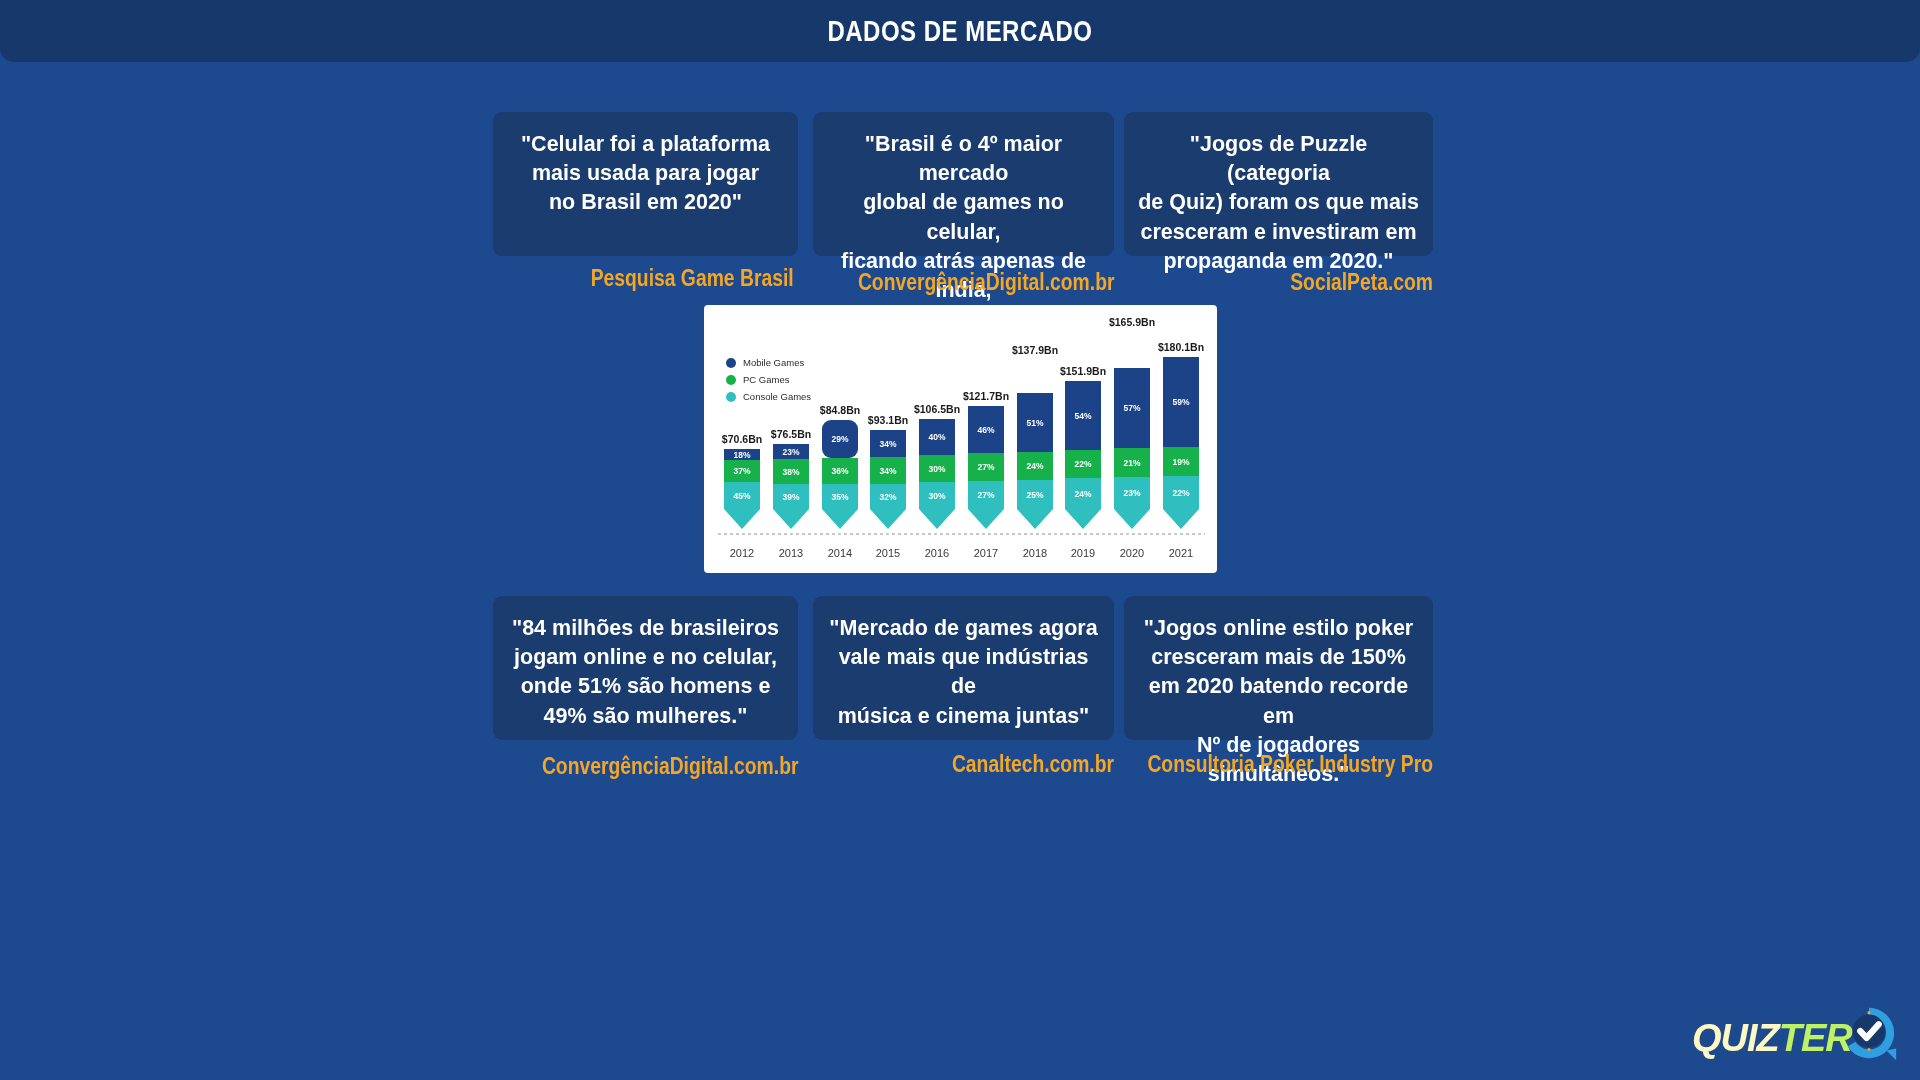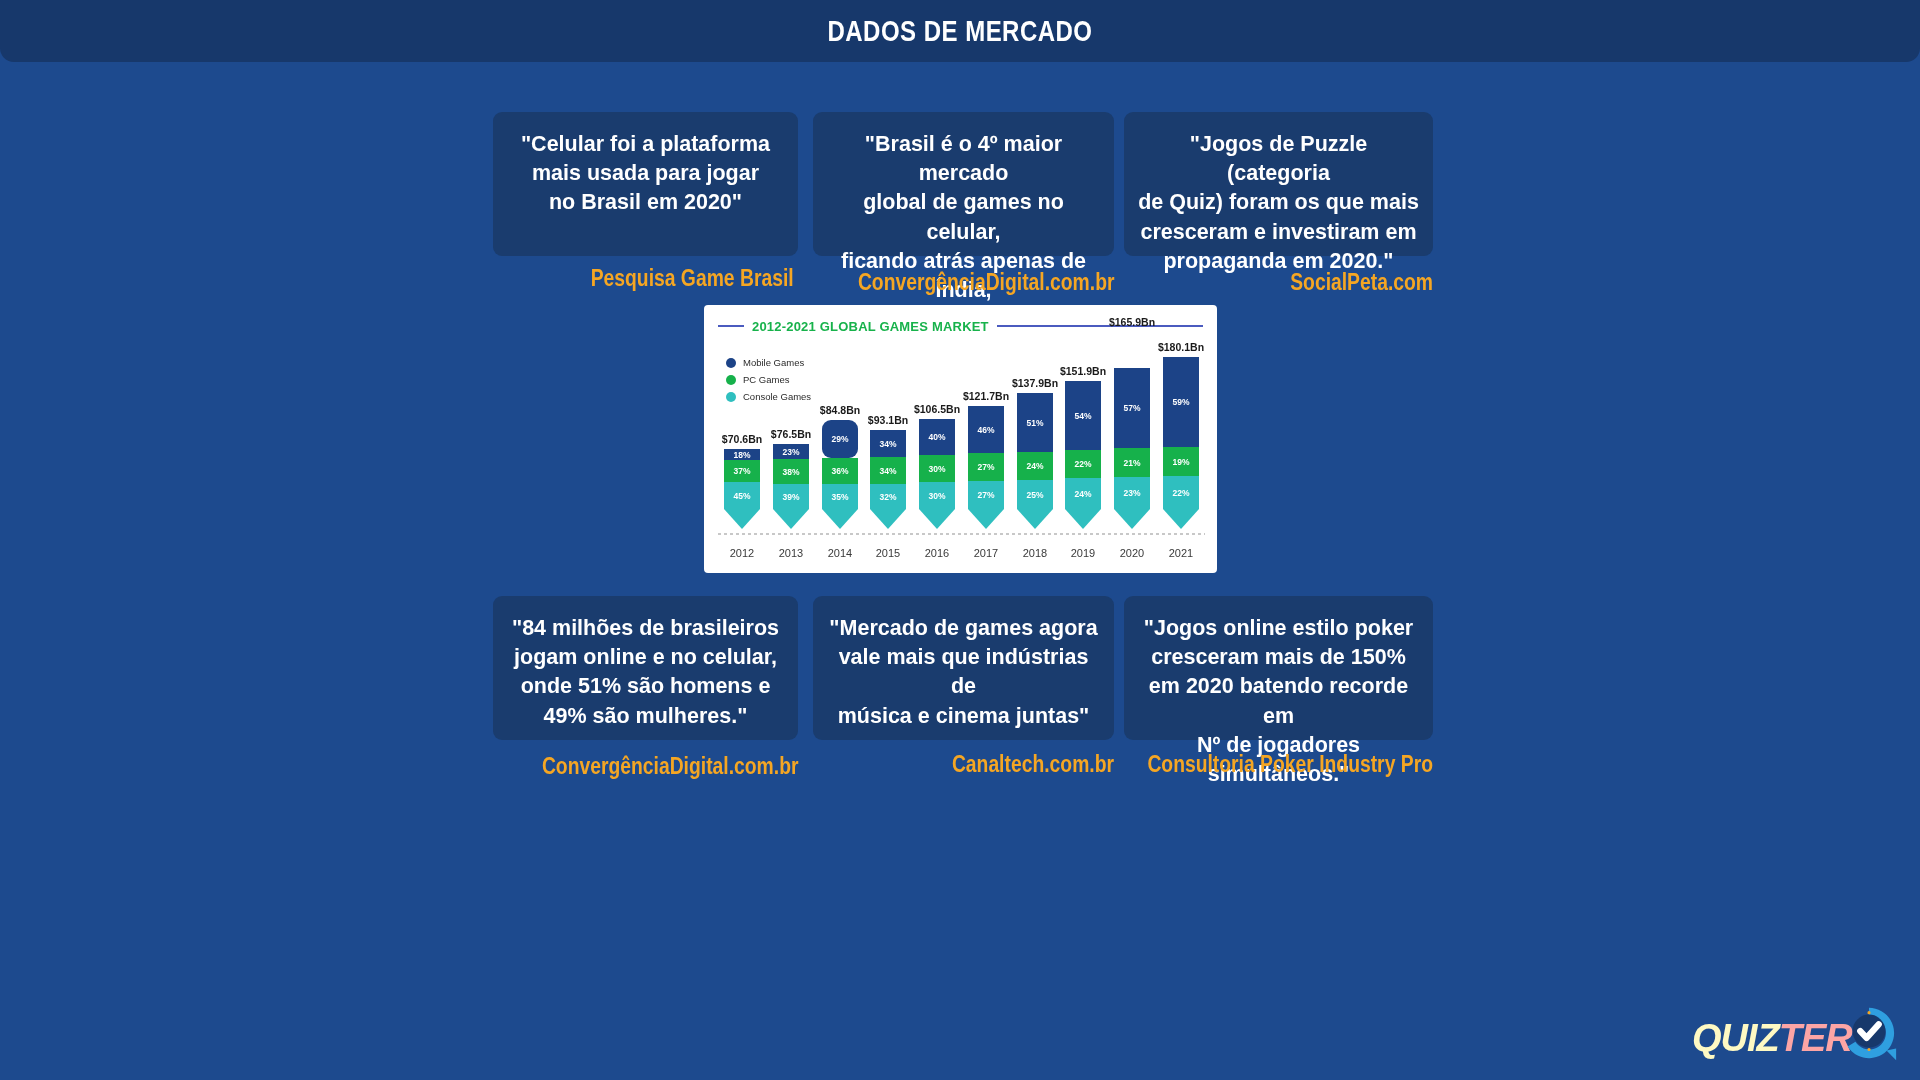--- a/index.html
+++ b/index.html
@@ -215,21 +215,21 @@
   }
   .logo-word {
     position: absolute;
     left: 0; bottom: 8px;
     font-size: 38px;
     font-weight: bold;
     font-style: italic;
     letter-spacing: -1px;
   }
   .logo-quiz { color: #fef9c3; }
-  .logo-ter  { color: #fca5a5; }
+  .logo-ter  { color: #bef264; }
   .logo-mark {
     position: absolute;
     right: 2px; bottom: 4px;
     width: 62px; height: 62px;
   }
 </style>
 </head>
 <body>
 
 <div class="header-band"></div>
@@ -276,25 +276,20 @@
 <div class="card" id="card-6">
   <div class="card-quote">"Jogos online estilo poker
 cresceram mais de 150%
 em 2020 batendo recorde em
 Nº de jogadores simultâneos."</div>
   <div class="card-source">Consultoria Poker Industry Pro</div>
 </div>
 
 <div id="chart-panel">
 
-  <div class="chart-title-row">
-    <span class="chart-rule"></span>
-    <span class="chart-title">2012-2021 GLOBAL GAMES MARKET</span>
-    <span class="chart-rule long"></span>
-  </div>
 
   <div class="chart-legend">
     <div class="legend-item">
       <span class="legend-dot" style="background:#1c4387"></span>
       <span class="legend-label">Mobile Games</span>
     </div>
     <div class="legend-item">
       <span class="legend-dot" style="background:#16b14b"></span>
       <span class="legend-label">PC Games</span>
     </div>
@@ -354,21 +349,21 @@
         <div class="bar-total">$121.7Bn</div>
         <div class="bar-stack" style="position: relative;">
           <div class="seg mobile" style="height: 47px;">46%</div>
           <div class="seg pc" style="height: 28px;">27%</div>
           <div class="seg console" style="height: 28px;">27%</div>
           <div class="bar-tip" style="position: absolute; bottom: -20px; left: 0px;"></div>
         </div>
       </div>
       <div class="bar-group" style="left: 299px; bottom: 38px;">
         <div class="bar-total">$137.9Bn</div>
-        <div class="bar-stack" style="position: relative;">
+        <div class="bar-stack" style="position: relative; margin-top: 33px;">
           <div class="seg mobile" style="height: 59px;">51%</div>
           <div class="seg pc" style="height: 28px;">24%</div>
           <div class="seg console" style="height: 29px;">25%</div>
           <div class="bar-tip" style="position: absolute; bottom: -20px; left: 0px;"></div>
         </div>
       </div>
       <div class="bar-group" style="left: 347px; bottom: 38px;">
         <div class="bar-total">$151.9Bn</div>
         <div class="bar-stack" style="position: relative;">
           <div class="seg mobile" style="height: 69px;">54%</div>

